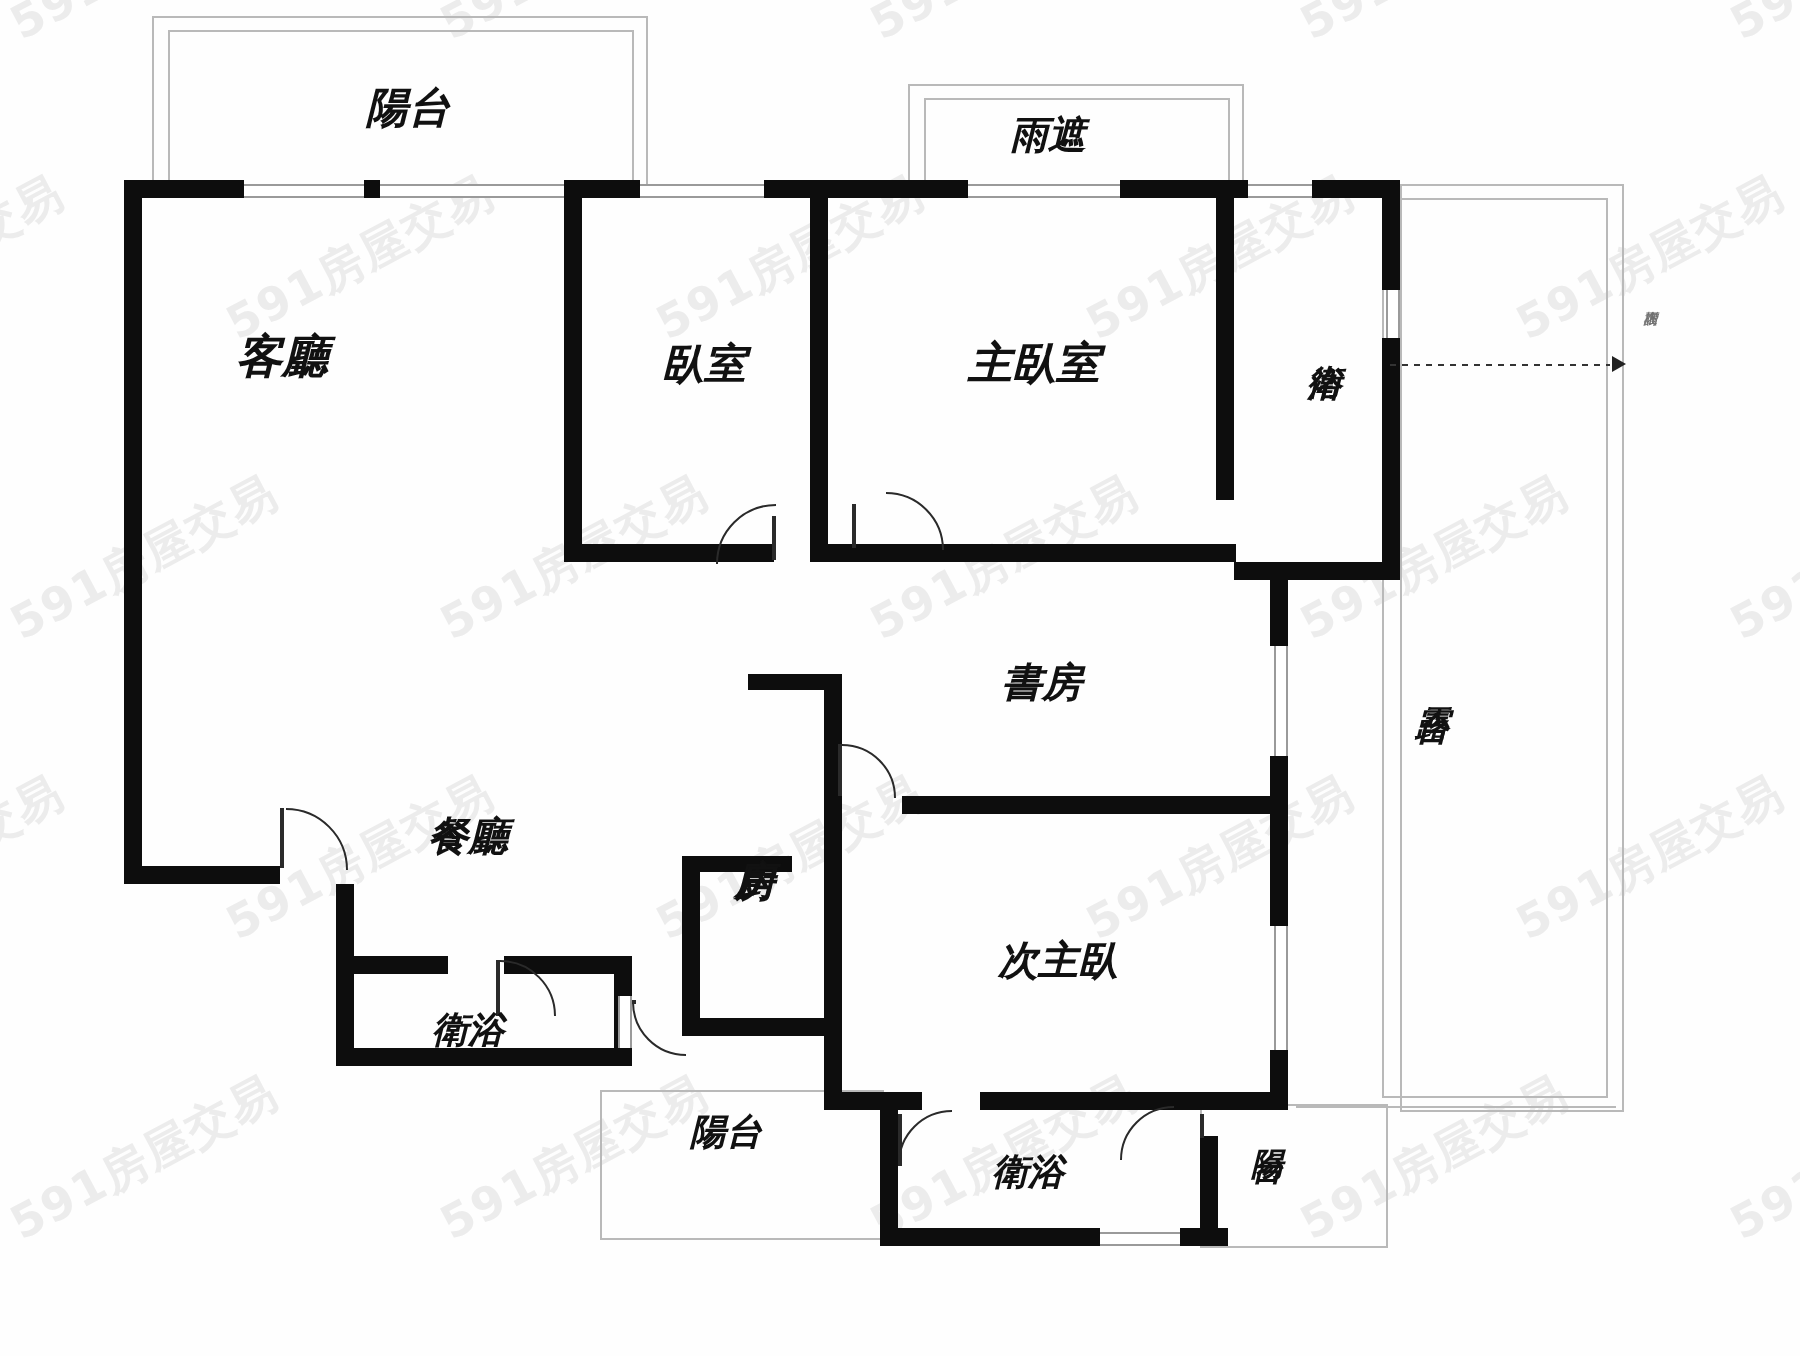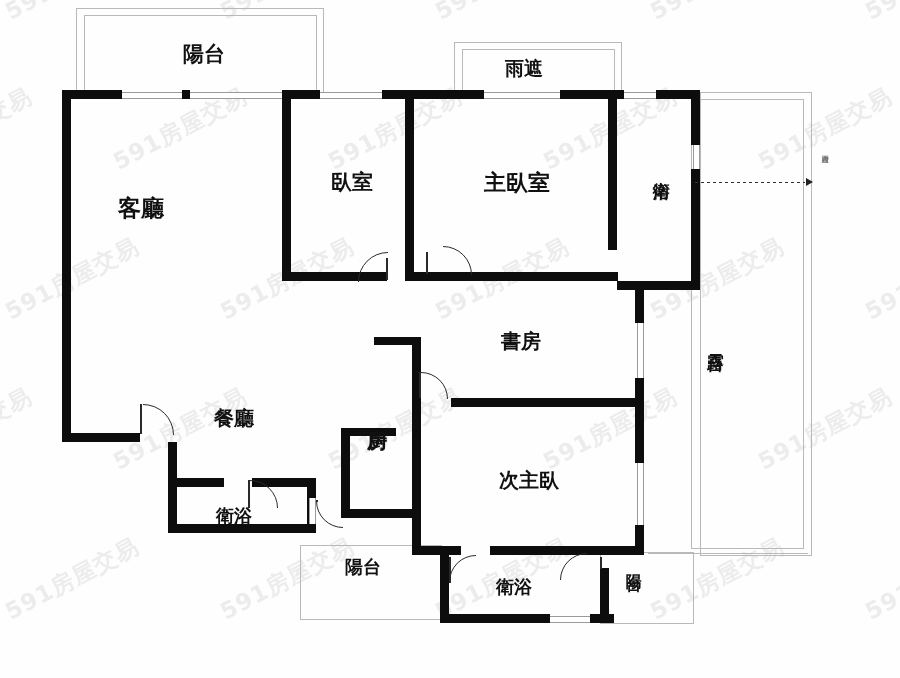--- a/index.html
+++ b/index.html
@@ -6,21 +6,21 @@
   body{font-family:"DejaVu Sans","Liberation Sans",sans-serif;}
   #stage{position:relative;width:900px;height:678px;background:#fefefe;overflow:hidden;}
 
   
   #watermarks{position:absolute;inset:0;pointer-events:none;z-index:5;}
   .wm{position:absolute;font-size:23px;font-weight:bold;color:#ececec;
       letter-spacing:1px;white-space:nowrap;transform:rotate(-28deg);
       transform-origin:left top;font-family:"DejaVu Sans",sans-serif;}
 
   
-  #plan{position:absolute;inset:0;z-index:10;}
+  #plan{position:absolute;inset:0;z-index:10;font-style:italic;}
 
   
   .w{position:absolute;background:#0d0d0d;}
   
   .o{position:absolute;border:1px solid #b9b9b9;background:transparent;}
   .ln{position:absolute;background:#b9b9b9;}
   
   .win{position:absolute;border-top:1px solid #9a9a9a;border-bottom:1px solid #9a9a9a;
        background:#fff;}
   .winv{position:absolute;border-left:1px solid #9a9a9a;border-right:1px solid #9a9a9a;
@@ -190,21 +190,21 @@
                 clip-path:polygon(0 0,50% 0,50% 50%,0 50%);"></div>
 
     <div class="dl" style="left:600px;top:557px;width:2px;height:12px;"></div>
     <div class="door" style="left:560px;top:553px;width:52px;height:52px;border-radius:50%;
                 clip-path:polygon(0 0,50% 0,50% 50%,0 50%);"></div>
 
     <div class="lbl" style="left:183px;top:44px;font-size:21px;">陽台</div>
 
     <div class="lbl" style="left:505px;top:59px;font-size:19px;">雨遮</div>
 
-    <div class="lbl" style="left:118px;top:168px;font-size:23px;margin-top:29px;">客廳</div>
+    <div class="lbl" style="left:118px;top:168px;font-size:23px;">客廳</div>
 
     <div class="lbl" style="left:331px;top:172px;font-size:21px;">臥室</div>
 
     <div class="lbl" style="left:484px;top:172px;font-size:22px;">主臥室</div>
 
     <div class="lbl v" style="left:652px;top:168px;font-size:17px;">衛浴</div>
 
     <div class="lbl" style="left:501px;top:331px;font-size:20px;">書房</div>
 
     <div class="lbl v" style="left:706px;top:340px;font-size:17px;">露台</div>

